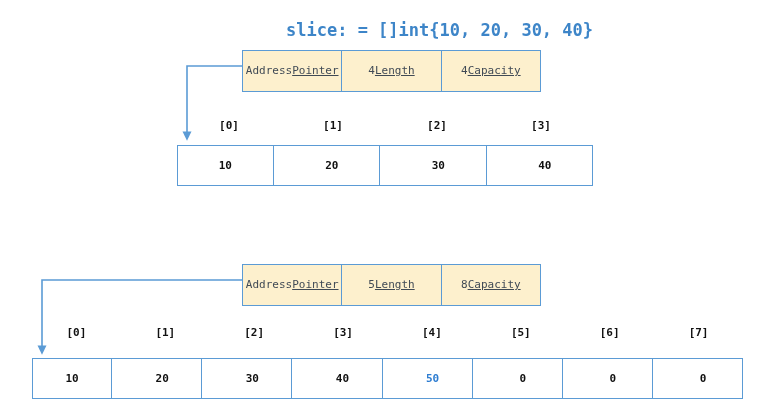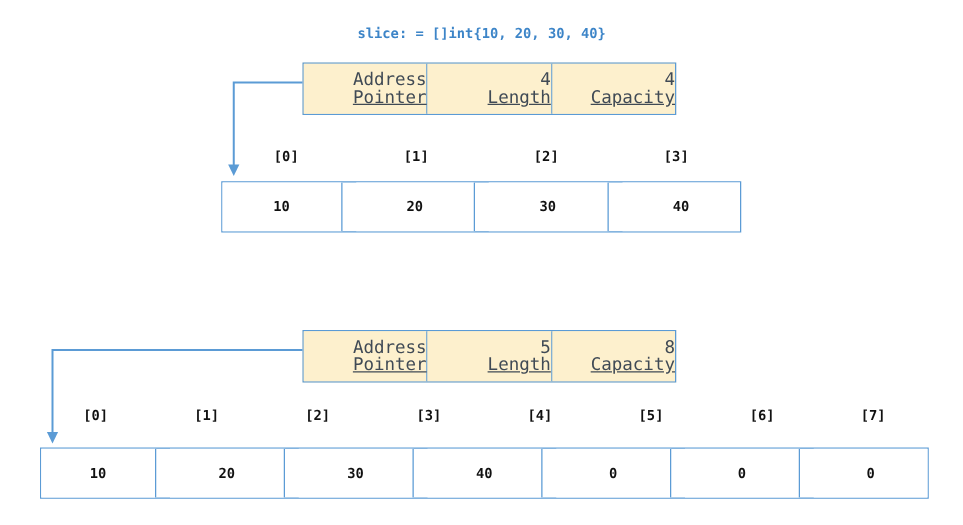--- a/index.html
+++ b/index.html
@@ -20,47 +20,47 @@
     left: 0; top: 0;
     width: 770px;
     height: 420px;
   }
 
   
   .code-title {
     position: absolute;
     color: #3d85c8;
     font-family: "DejaVu Sans Mono", monospace;
-    font-size: 11px;
+    font-size: 17px;
     font-weight: 700;
     letter-spacing: 0px;
     white-space: nowrap;
   }
 
   
   .header-box {
     position: absolute;
     display: flex;
     border: 1.5px solid #5b9bd5;
     background: #fdf0cd;
     box-sizing: border-box;
     height: 42px;
   }
   .header-cell {
     flex: 1 1 0;
     box-sizing: border-box;
     border-right: 1.5px solid #5b9bd5;
     display: flex;
-    flex-direction: column;
-    align-items: flex-end;
+    flex-direction: row;
+    align-items: center;
     justify-content: center;
     background: #fdf0cd;
     color: #404a55;
     font-family: "DejaVu Sans Mono", monospace;
-    font-size: 14px;
+    font-size: 11px;
     line-height: 14px;
     white-space: nowrap;
   }
   .header-cell:last-child { border-right: none; }
   .header-cell .l1 { display: block; }
   .header-cell .l2 { display: block; text-decoration: underline; }
 
   
   .index-row {
     position: absolute;
@@ -171,20 +171,21 @@
     <div class="index-label">[5]</div>
     <div class="index-label">[6]</div>
     <div class="index-label">[7]</div>
   </div>
 
   <div class="array-box" style="left:32px; top:358px; width:711px; height:41px;">
     <div class="array-cell">10</div>
     <div class="array-cell">20</div>
     <div class="array-cell">30</div>
     <div class="array-cell">40</div>
+    <div class="array-cell accent">50</div>
     <div class="array-cell">0</div>
     <div class="array-cell">0</div>
     <div class="array-cell">0</div>
   </div>
 
   <svg class="arrow-layer" viewBox="0 0 770 420">
     <defs>
       <marker id="ah" markerWidth="7" markerHeight="7" refX="3.2" refY="3.2" orient="auto" markerUnits="strokeWidth">
         <path d="M0.4,0.4 L6.2,3.2 L0.4,6.0 z" fill="#5b9bd5"></path>
       </marker>

